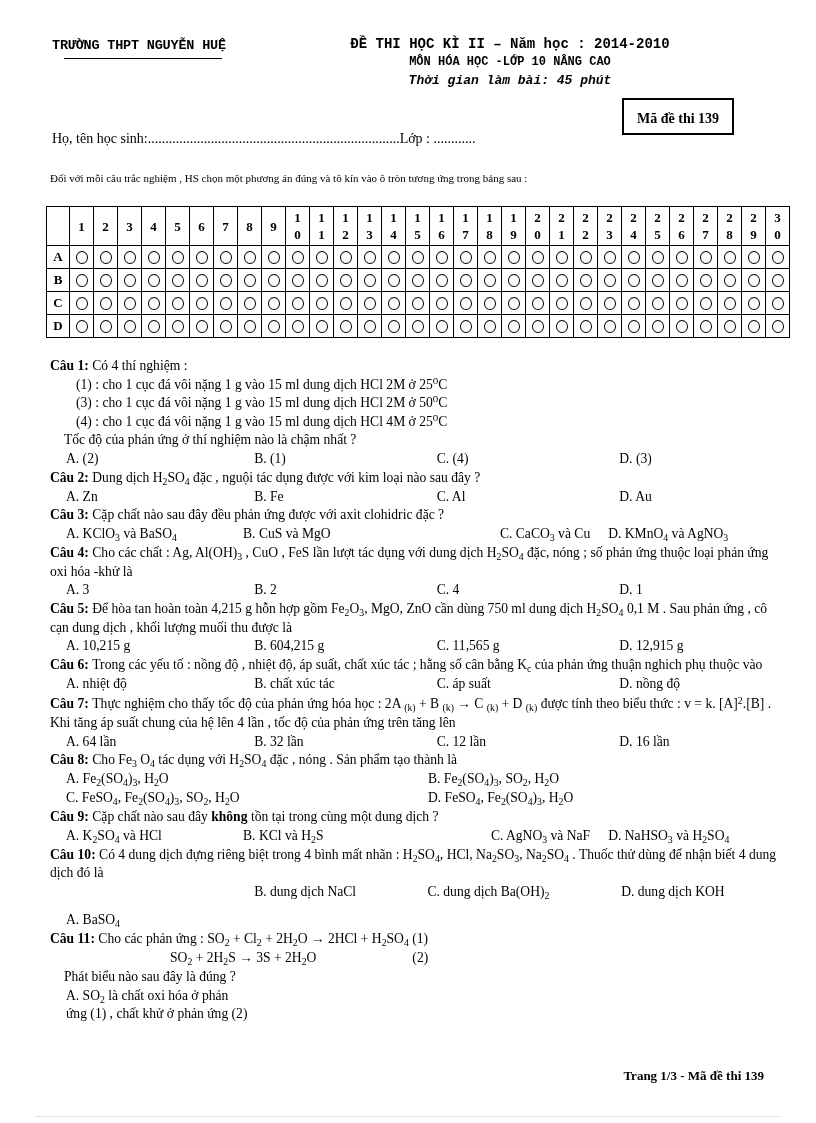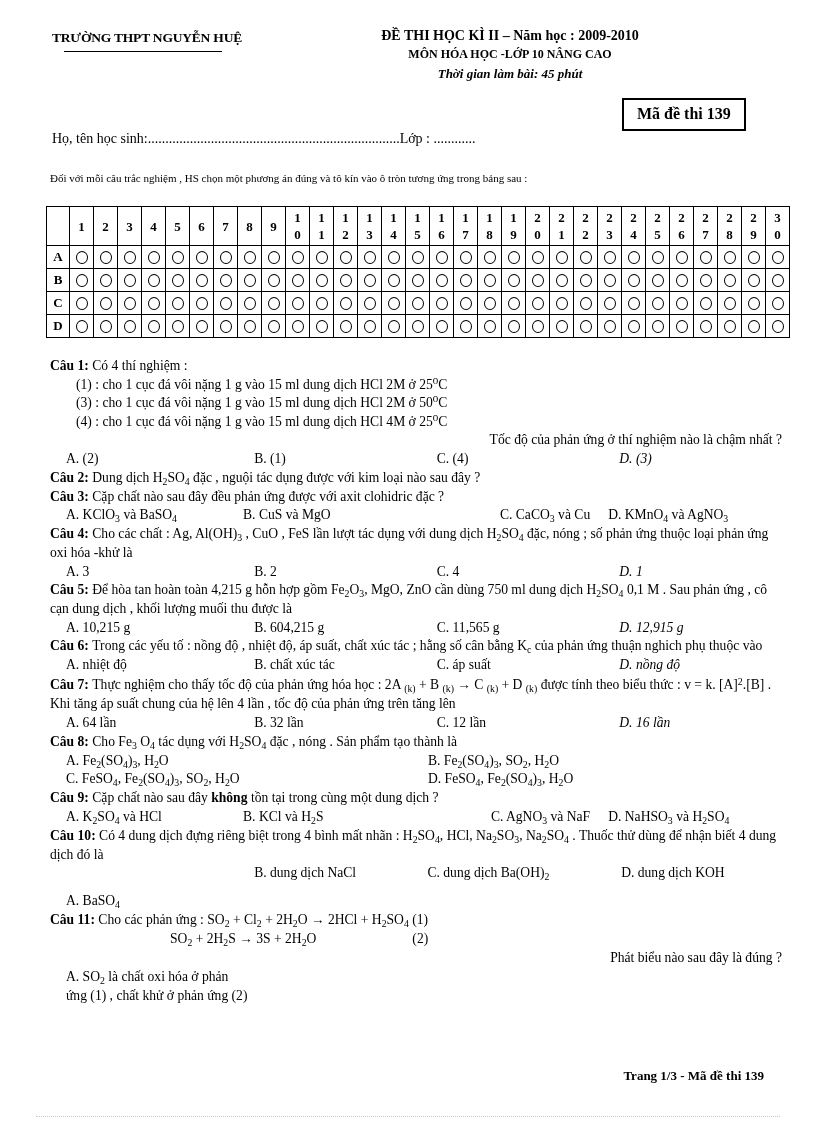--- a/index.html
+++ b/index.html
@@ -21,23 +21,24 @@
     left: 0; top: 0;
     width: 816px;
     height: 1123px;
     padding: 0;
     box-sizing: border-box;
   }
 
   
   .header {
     position: absolute;
-    left: 0; top: 24px;
+    left: 0; top: 32px;
     width: 736px;
     height: 100px;
+    font-family: Liberation Mono, monospace;
   }
   .school-block {
     position: absolute;
     left: 52px; top: 6px;
     width: 260px;
     text-align: left;
   }
   .school-name {
     font-size: 13.5px;
     font-weight: bold;
@@ -70,23 +71,23 @@
   .exam-time {
     font-size: 13px;
     font-style: italic;
     font-weight: bold;
     margin-top: 4px;
     white-space: nowrap;
   }
   .code-box {
     position: absolute;
     left: 622px; top: 98px;
-    padding: 5px 13px 6px 13px;
+    padding: 11px 13px 6px 13px;
     border: 2px solid #000;
-    font-size: 16px;
+    font-size: 14px;
     font-weight: bold;
     white-space: nowrap;
   }
 
   
   .student-line {
     position: absolute;
     left: 52px; top: 131px;
     width: 620px;
     font-size: 14px;
@@ -164,36 +165,35 @@
   .q-stem {
     text-indent: 0;
     margin: 0;
   }
   .q-stem .qlabel { font-weight: bold; }
   .q-sub {
     margin: 0 0 0 26px;
   }
   .q-note {
     margin: 0 0 0 14px;
-    text-align: right;
   }
   .opts {
     margin: 0 0 0 16px;
     display: flex;
     width: 716px;
     gap: 18px;
   }
   .opts.cols4 > span {
     display: inline-block;
     box-sizing: border-box;
   }
   .opts.cols4 > span:nth-child(1) { width: 184px; }
   .opts.cols4 > span:nth-child(2) { width: 178px; }
   .opts.cols4 > span:nth-child(3) { width: 178px; }
-  .opts.cols4 > span:nth-child(4) { width: 176px; font-style: italic; }
+  .opts.cols4 > span:nth-child(4) { width: 176px; }
 
   .opts.cols4-wide > span { display: inline-block; box-sizing: border-box; }
   .opts.cols4-wide > span:nth-child(1) { width: 172px; }
   .opts.cols4-wide > span:nth-child(2) { width: 166px; }
   .opts.cols4-wide > span:nth-child(3) { width: 190px; text-align: right; }
   .opts.cols4-wide > span:nth-child(4) { width: 188px; }
 
   .opts.cols2 { display: block; }
   .opts.cols2 .row2 { display: flex; }
   .opts.cols2 .row2 > span { display: inline-block; box-sizing: border-box; }
@@ -238,21 +238,21 @@
 <body>
 
 <div class="page">
 
   <div class="header">
     <div class="school-block">
       <div class="school-name">TRƯỜNG THPT NGUYỄN HUỆ</div>
       <div class="school-rule"></div>
     </div>
     <div class="exam-titles">
-      <div class="exam-title-1">ĐỀ THI HỌC KÌ II – Năm học : 2009-2010</div>
+      <div class="exam-title-1">ĐỀ THI HỌC KÌ II – Năm học : 2014-2010</div>
       <div class="exam-title-2">MÔN HÓA HỌC -LỚP 10 NÂNG CAO</div>
       <div class="exam-time">Thời gian làm bài: 45 phút</div>
     </div>
   </div>
   <div class="code-box">Mã đề thi 139</div>
 
   <div class="student-line">Họ, tên học sinh:........................................................................Lớp    : ............</div>
 
   <div class="instruction">Đối với mỗi câu trắc nghiệm  , HS chọn một phương  án đúng và tô kín vào ô tròn tương ứng trong bảng sau :</div>
 
@@ -740,20 +740,26 @@
         <div class="q-note">Tốc độ của phản ứng ở thí nghiệm  nào là chậm nhất ?</div>
         <div class="opts cols4">
           <span>A. (2)</span>
           <span>B. (1)</span>
           <span>C. (4)</span>
           <span>D. (3)</span>
         </div>
       </div>
       <div class="q-block">
         <div class="q-stem"><span class="qlabel">Câu 2: </span><span>Dung dịch H<sub>2</sub>SO<sub>4</sub> đặc , nguội tác dụng được với kim loại nào sau đây ?</span></div>
+        <div class="opts cols4">
+          <span>A. Zn</span>
+          <span>B. Fe</span>
+          <span>C. Al</span>
+          <span>D. Au</span>
+        </div>
       </div>
       <div class="q-block">
         <div class="q-stem"><span class="qlabel">Câu 3: </span><span>Cặp chất nào sau đây đều phản ứng được với axit clohidric  đặc  ?</span></div>
         <div class="opts cols4-wide">
           <span>A. KClO<sub>3</sub> và BaSO<sub>4</sub></span>
           <span>B. CuS và MgO</span>
           <span>C. CaCO<sub>3</sub> và Cu</span>
           <span>D. KMnO<sub>4</sub> và AgNO<sub>3</sub></span>
         </div>
       </div>

